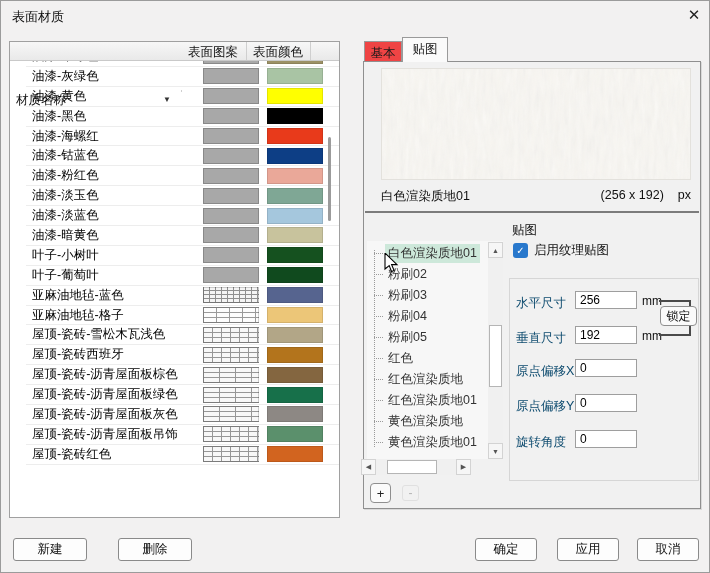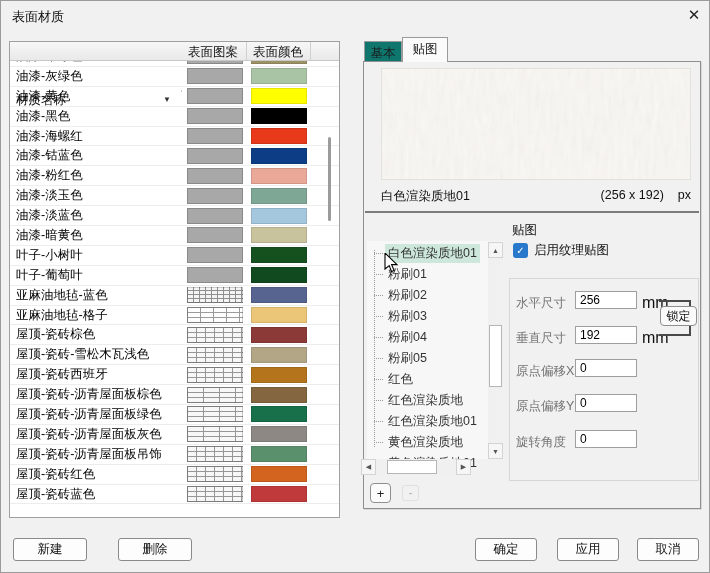--- a/index.html
+++ b/index.html
@@ -21,21 +21,21 @@
     background:#fff; border:1px solid #a0a0a0; overflow:hidden; }
   .mat-header { position:absolute; left:0; top:0; right:0; height:19px; display:flex;
     background:linear-gradient(#f7f7f7,#e9e9e9); border-bottom:1px solid #c9c9c9; font-size:12.5px; }
   .hcell { position:relative; padding:2px 0 0 6px; border-right:1px solid #cfcfcf; color:#111; }
   .hcell.c-name { width:172px;margin-top:48px; }
   .hcell.c-pat  { width:65px; }
   .hcell.c-col  { width:64px; }
   .hcell.c-fill { flex:1; border-right:none; }
   .hdr-arrow { position:absolute; right:10px; top:5px; font-size:8px; color:#333; cursor:pointer; }
   .mat-body { position:absolute; left:0; top:19px; right:0; bottom:0; overflow:hidden; }
-  .mat-rows { position:absolute; left:0; top:-14px; right:0; }
+  .mat-rows { position:absolute; left:16px; top:-14px; right:0; }
   .trow { display:flex; height:19.9px; border-bottom:1px solid #ededed; align-items:center; }
   .tcell-name { width:172px; padding-left:6px; font-size:12.5px; color:#000;
     white-space:nowrap; overflow:hidden; }
   .tcell-pat { width:65px; display:flex; justify-content:center; }
   .tcell-col { width:64px; display:flex; justify-content:center; }
   .swatch { width:56px; height:16px; }
   .pat-swatch { box-shadow:inset 0 0 0 1px rgba(0,0,0,0.18); }
   .col-swatch { box-shadow:inset 0 0 0 1px rgba(0,0,0,0.10); }
   .pattern-solid { background:#a8a8a8; }
   .pattern-texture { background:#f4f4f4;
@@ -57,21 +57,21 @@
     border-radius:3px; font-size:12.5px; display:flex; align-items:center; justify-content:center;
     cursor:pointer; color:#111; }
   .btn-new    { left:12px;  top:537px; width:74px; }
   .btn-delete { left:117px; top:537px; width:74px; }
   .btn-ok     { left:474px; top:537px; width:62px; }
   .btn-apply  { left:556px; top:537px; width:62px; }
   .btn-cancel { left:636px; top:537px; width:62px; }
   
   .tab { position:absolute; font-size:12.5px; display:flex; align-items:flex-start;
     justify-content:center; padding-top:3px; cursor:pointer;
-    border:1px solid #9a9a9a; border-bottom:none; background:#0f766e; }
+    border:1px solid #9a9a9a; border-bottom:none; background:#ef4444; }
   .tab-basic { left:363px; top:40px; width:38px; height:20px; }
   .tab-map   { left:401px; top:36px; width:46px; height:25px; background:#fafafa; z-index:3; }
   .page-frame { position:absolute; left:362px; top:60px; width:338px; height:448px;
     border:1px solid #8f8f8f; background:#f1f1f1; box-shadow:1px 1px 0 #d9d9d9; }
   
   .preview-panel { position:absolute; left:364px; top:63px; width:334px; height:149px;
     background:#f1f1f1; border-bottom:2px solid #7c7c7c; }
   .preview-img { position:absolute; left:16px; top:4px; width:310px; height:112px;
     border:1px solid #e3e1dc; overflow:hidden; background:#f7f5f0; }
   .preview-caption { position:absolute; left:16px; right:8px; top:124px; display:flex;
@@ -107,24 +107,24 @@
   
   .cursor { position:absolute; left:383px; top:252px; z-index:9; pointer-events:none; }
   
   .settings-title { position:absolute; left:511px; top:221px; font-size:12.5px; color:#111; }
   .chk-row { position:absolute; left:512px; top:241px; display:flex; align-items:center; cursor:pointer; }
   .chk-box { width:15px; height:15px; border-radius:3px; display:flex; align-items:center;
     justify-content:center; color:#fff; font-size:10px; }
   .chk-label { margin-left:6px; font-size:12.5px; color:#111; }
   .group-box { position:absolute; left:508px; top:277px; width:190px; height:203px;
     border:1px solid #d6d6d6; }
-  .field-label { position:absolute; font-size:12.5px; color:#737373; }
+  .field-label { position:absolute; font-size:12.5px; color:#0c4a6e; }
   .field-input { position:absolute; width:62px; height:18px; border:1px solid #9e9e9e; background:#fff;
     font-family:"Liberation Sans", sans-serif; font-size:12px; padding-left:4px; color:#000; }
-  .field-unit { position:absolute; font-size:16px; color:#111; }
+  .field-unit { position:absolute; font-size:12px; color:#111; }
   .lbl-1 { left:515px; top:294px; } .in-1 { left:574px; top:290px; } .un-1 { left:641px; top:293px; }
   .lbl-2 { left:515px; top:329px; } .in-2 { left:574px; top:325px; } .un-2 { left:641px; top:328px; }
   .lbl-3 { left:515px; top:362px; } .in-3 { left:574px; top:358px; }
   .lbl-4 { left:515px; top:397px; } .in-4 { left:574px; top:393px; }
   .lbl-5 { left:515px; top:433px; } .in-5 { left:574px; top:429px; }
   .bracket-top { position:absolute; left:658px; top:299px; width:32px; height:10px;
     border-top:2px solid #4a4a4a; border-right:2px solid #4a4a4a; }
   .bracket-bottom { position:absolute; left:658px; top:325px; width:32px; height:10px;
     border-bottom:2px solid #4a4a4a; border-right:2px solid #4a4a4a; }
   .btn-lock { position:absolute; left:659px; top:305px; width:37px; height:20px; background:#fafafa;
@@ -269,98 +269,80 @@
         <div class="trow">
           <div class="tcell-name">亚麻油地毡-格子</div>
           <div class="tcell-pat">
             <div class="swatch pat-swatch pattern-grid"></div>
           </div>
           <div class="tcell-col">
             <div class="swatch col-swatch" style="background: rgb(236, 198, 120);"></div>
           </div>
         </div>
         <div class="trow">
-          <div class="tcell-name">屋顶-瓷砖棕色</div>
+          <div class="tcell-name">屋顶-瓷砖-雪松木瓦浅色</div>
           <div class="tcell-pat">
             <div class="swatch pat-swatch pattern-brick"></div>
           </div>
           <div class="tcell-col">
-            <div class="swatch col-swatch" style="background: rgb(140, 58, 56);"></div>
-          </div>
-        </div>
-        <div class="trow">
-          <div class="tcell-name">屋顶-瓷砖-雪松木瓦浅色</div>
+            <div class="swatch col-swatch" style="background: rgb(178, 166, 135);"></div>
+          </div>
+        </div>
+        <div class="trow">
+          <div class="tcell-name">屋顶-瓷砖西班牙</div>
           <div class="tcell-pat">
             <div class="swatch pat-swatch pattern-brick"></div>
           </div>
           <div class="tcell-col">
-            <div class="swatch col-swatch" style="background: rgb(178, 166, 135);"></div>
-          </div>
-        </div>
-        <div class="trow">
-          <div class="tcell-name">屋顶-瓷砖西班牙</div>
+            <div class="swatch col-swatch" style="background: rgb(179, 116, 28);"></div>
+          </div>
+        </div>
+        <div class="trow">
+          <div class="tcell-name">屋顶-瓷砖-沥青屋面板棕色</div>
+          <div class="tcell-pat">
+            <div class="swatch pat-swatch pattern-shingle"></div>
+          </div>
+          <div class="tcell-col">
+            <div class="swatch col-swatch" style="background: rgb(132, 102, 64);"></div>
+          </div>
+        </div>
+        <div class="trow">
+          <div class="tcell-name">屋顶-瓷砖-沥青屋面板绿色</div>
+          <div class="tcell-pat">
+            <div class="swatch pat-swatch pattern-shingle"></div>
+          </div>
+          <div class="tcell-col">
+            <div class="swatch col-swatch" style="background: rgb(23, 112, 74);"></div>
+          </div>
+        </div>
+        <div class="trow">
+          <div class="tcell-name">屋顶-瓷砖-沥青屋面板灰色</div>
+          <div class="tcell-pat">
+            <div class="swatch pat-swatch pattern-shingle"></div>
+          </div>
+          <div class="tcell-col">
+            <div class="swatch col-swatch" style="background: rgb(141, 136, 132);"></div>
+          </div>
+        </div>
+        <div class="trow">
+          <div class="tcell-name">屋顶-瓷砖-沥青屋面板吊饰</div>
           <div class="tcell-pat">
             <div class="swatch pat-swatch pattern-brick"></div>
           </div>
           <div class="tcell-col">
-            <div class="swatch col-swatch" style="background: rgb(179, 116, 28);"></div>
-          </div>
-        </div>
-        <div class="trow">
-          <div class="tcell-name">屋顶-瓷砖-沥青屋面板棕色</div>
-          <div class="tcell-pat">
-            <div class="swatch pat-swatch pattern-shingle"></div>
-          </div>
-          <div class="tcell-col">
-            <div class="swatch col-swatch" style="background: rgb(132, 102, 64);"></div>
-          </div>
-        </div>
-        <div class="trow">
-          <div class="tcell-name">屋顶-瓷砖-沥青屋面板绿色</div>
-          <div class="tcell-pat">
-            <div class="swatch pat-swatch pattern-shingle"></div>
-          </div>
-          <div class="tcell-col">
-            <div class="swatch col-swatch" style="background: rgb(23, 112, 74);"></div>
-          </div>
-        </div>
-        <div class="trow">
-          <div class="tcell-name">屋顶-瓷砖-沥青屋面板灰色</div>
-          <div class="tcell-pat">
-            <div class="swatch pat-swatch pattern-shingle"></div>
-          </div>
-          <div class="tcell-col">
-            <div class="swatch col-swatch" style="background: rgb(141, 136, 132);"></div>
-          </div>
-        </div>
-        <div class="trow">
-          <div class="tcell-name">屋顶-瓷砖-沥青屋面板吊饰</div>
+            <div class="swatch col-swatch" style="background: rgb(91, 144, 108);"></div>
+          </div>
+        </div>
+        <div class="trow">
+          <div class="tcell-name">屋顶-瓷砖红色</div>
           <div class="tcell-pat">
             <div class="swatch pat-swatch pattern-brick"></div>
           </div>
           <div class="tcell-col">
-            <div class="swatch col-swatch" style="background: rgb(91, 144, 108);"></div>
-          </div>
-        </div>
-        <div class="trow">
-          <div class="tcell-name">屋顶-瓷砖红色</div>
-          <div class="tcell-pat">
-            <div class="swatch pat-swatch pattern-brick"></div>
-          </div>
-          <div class="tcell-col">
             <div class="swatch col-swatch" style="background: rgb(210, 100, 31);"></div>
-          </div>
-        </div>
-        <div class="trow">
-          <div class="tcell-name">屋顶-瓷砖蓝色</div>
-          <div class="tcell-pat">
-            <div class="swatch pat-swatch pattern-brick"></div>
-          </div>
-          <div class="tcell-col">
-            <div class="swatch col-swatch" style="background: rgb(192, 57, 59);"></div>
           </div>
         </div>
       </div>
   </div>
   <div class="mat-vscroll"></div>
 </div>
 
 <button class="btn btn-new">新建</button>
 <button class="btn btn-delete">删除</button>
 
@@ -393,24 +375,20 @@
 
 <div class="tree">
   <div class="tree-stem"></div>
   <div class="tree-items">
       <div class="tree-item selected">
         <span class="tree-conn"></span>
         <span class="tree-label">白色渲染质地01</span>
       </div>
       <div class="tree-item">
         <span class="tree-conn"></span>
-        <span class="tree-label">粉刷01</span>
-      </div>
-      <div class="tree-item">
-        <span class="tree-conn"></span>
         <span class="tree-label">粉刷02</span>
       </div>
       <div class="tree-item">
         <span class="tree-conn"></span>
         <span class="tree-label">粉刷03</span>
       </div>
       <div class="tree-item">
         <span class="tree-conn"></span>
         <span class="tree-label">粉刷04</span>
       </div>

